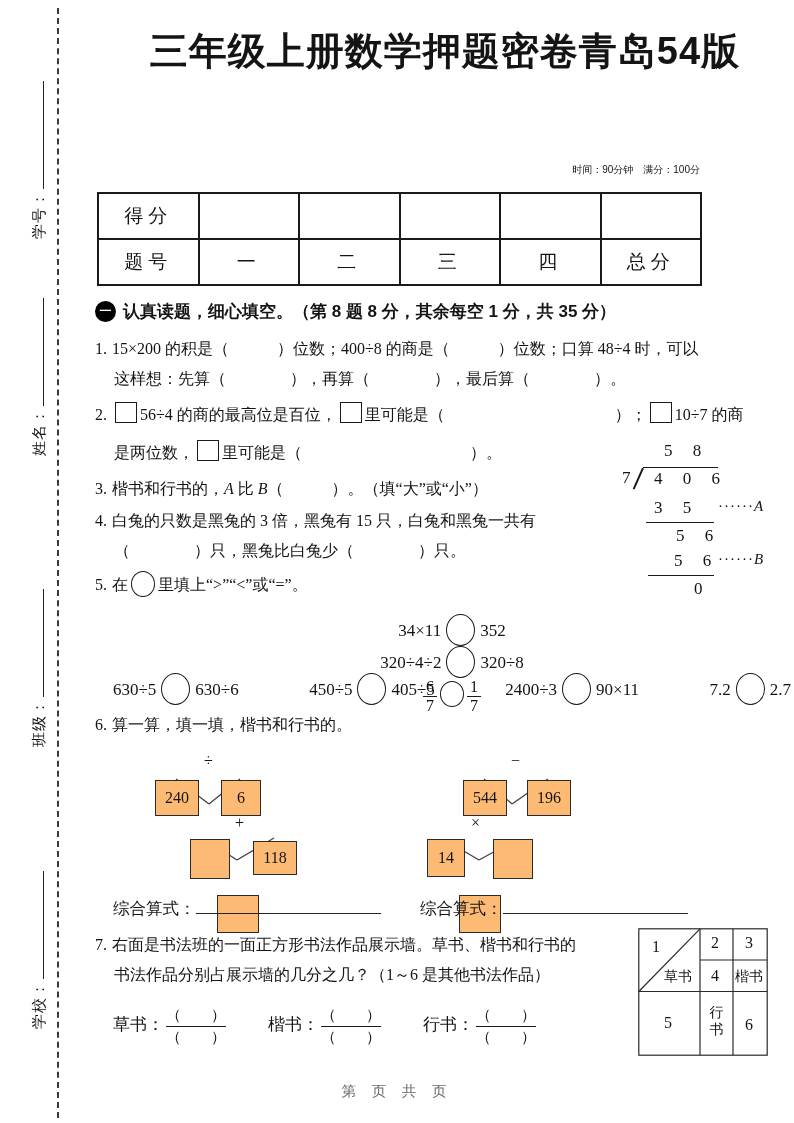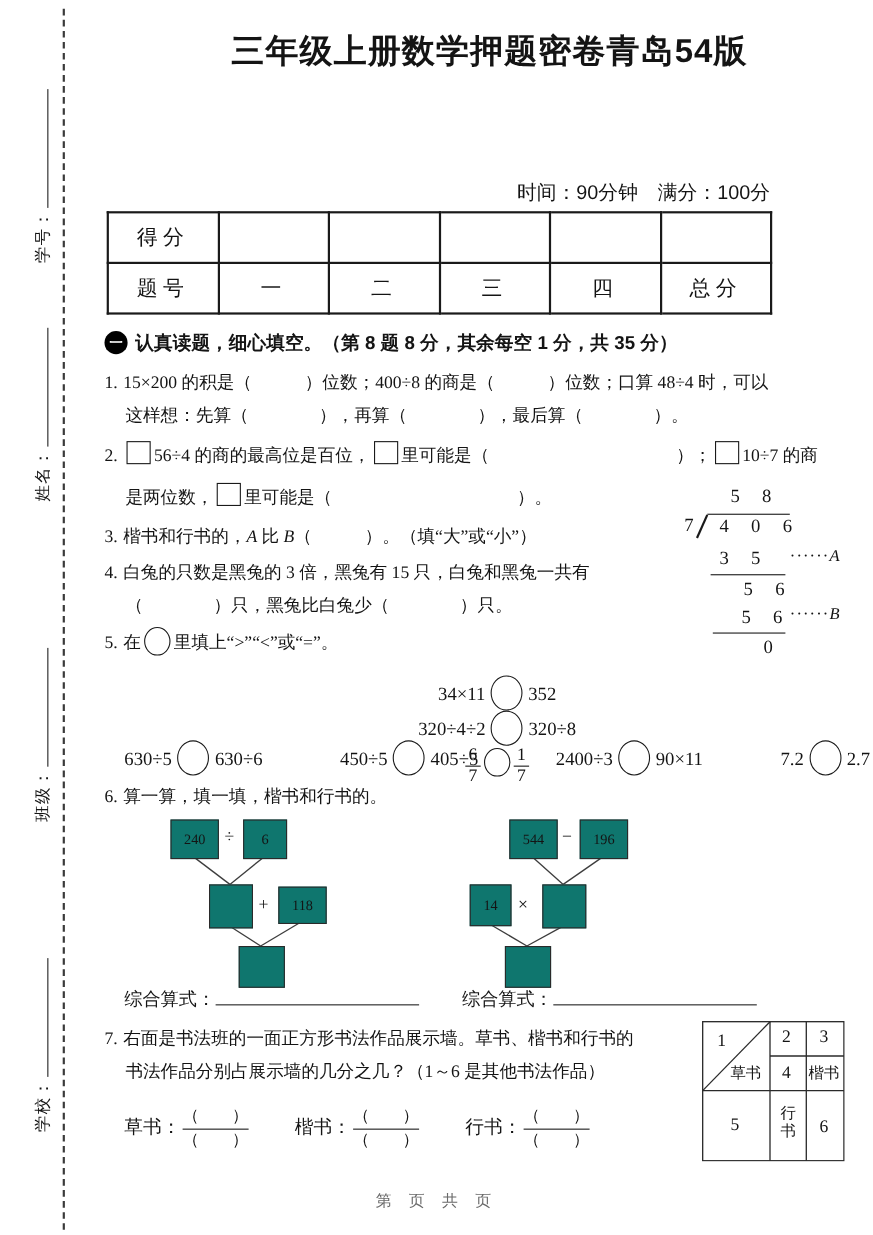--- a/index.html
+++ b/index.html
@@ -9,24 +9,24 @@
   
   .side-dash{position:absolute;left:57px;top:8px;height:1110px;border-left:2px dashed #3a3a3a;}
   .side-field{position:absolute;left:38px;width:0;height:0;}
   .side-rot{display:inline-flex;align-items:baseline;white-space:nowrap;
             transform:translate(-50%,-50%) rotate(-90deg);}
   .side-label{font-size:15px;letter-spacing:1px;}
   .side-line{display:inline-block;width:108px;height:1em;border-bottom:1.5px solid #222;margin-left:2px;}
   
   .main{position:absolute;left:95px;top:0;width:700px;height:1123px;}
   .title{margin:0;text-align:center;font-family:"Liberation Sans",sans-serif;
-         font-size:30px;font-weight:700;letter-spacing:1px;line-height:1.15;}
+         font-size:38px;font-weight:700;letter-spacing:1px;line-height:1.15;}
   .subtitle{text-align:center;font-family:"Liberation Sans",sans-serif;
             font-size:27px;font-weight:700;letter-spacing:4px;}
-  .meta{width:605px;text-align:right;font-family:"Liberation Sans",sans-serif;font-size:18px;}
+  .meta{width:605px;text-align:right;font-family:"Liberation Sans",sans-serif;font-size:10px;}
   .score-table{border-collapse:collapse;table-layout:fixed;width:605px;}
   .score-table td{border:2px solid #1a1a1a;height:44px;text-align:center;
                   font-size:19px;letter-spacing:5px;padding:0;}
   
   .sec{display:flex;align-items:center;gap:7px;font-family:"Liberation Sans",sans-serif;
        font-weight:700;font-size:17px;}
   .badge{width:21px;height:21px;border-radius:50%;background:#000;color:#fff;
          font-size:12px;display:inline-flex;align-items:center;justify-content:center;flex:none;}
   
   .q{font-size:16px;line-height:30px;white-space:nowrap;padding-left:19px;}
@@ -47,22 +47,22 @@
   
   .division{position:absolute;left:523px;top:441px;width:175px;height:160px;font-size:17px;}
   .dv{position:absolute;white-space:nowrap;letter-spacing:8px;}
   .dv-dots{position:absolute;white-space:nowrap;letter-spacing:1px;font-size:15px;}
   .dv-hline{position:absolute;border-top:1.4px solid #1a1a1a;}
   .dv-slash{position:absolute;width:1.5px;height:23px;background:#1a1a1a;
             transform:rotate(24deg);transform-origin:top center;}
   
   .flowarea{position:absolute;left:0;top:738px;width:700px;height:188px;}
   .flow-svg{position:absolute;left:0;top:0;}
-  .fbox{position:absolute;border:1.2px solid #2a2a2a;background:#0f766e;display:flex;
-        align-items:center;justify-content:center;font-size:13px;}
+  .fbox{position:absolute;border:1.2px solid #2a2a2a;background:#fdba74;display:flex;
+        align-items:center;justify-content:center;font-size:16px;margin-top:35px;}
   .fop{position:absolute;font-size:16px;}
   .expr{position:absolute;font-size:16.5px;white-space:nowrap;}
   .expr-line{display:inline-block;width:185px;height:1em;border-bottom:1.4px solid #222;}
   
   .q7row{display:flex;gap:42px;align-items:center;font-size:17px;padding-left:18px;}
   .bfrac{display:inline-block;text-align:center;line-height:1.35;vertical-align:middle;
          font-size:15px;margin-left:2px;}
   .bfrac .fn{display:block;border-bottom:1.3px solid #1a1a1a;}
   .bfrac .fd{display:block;}
   .wallgrid{position:absolute;left:543px;top:928px;width:130px;height:128px;}

